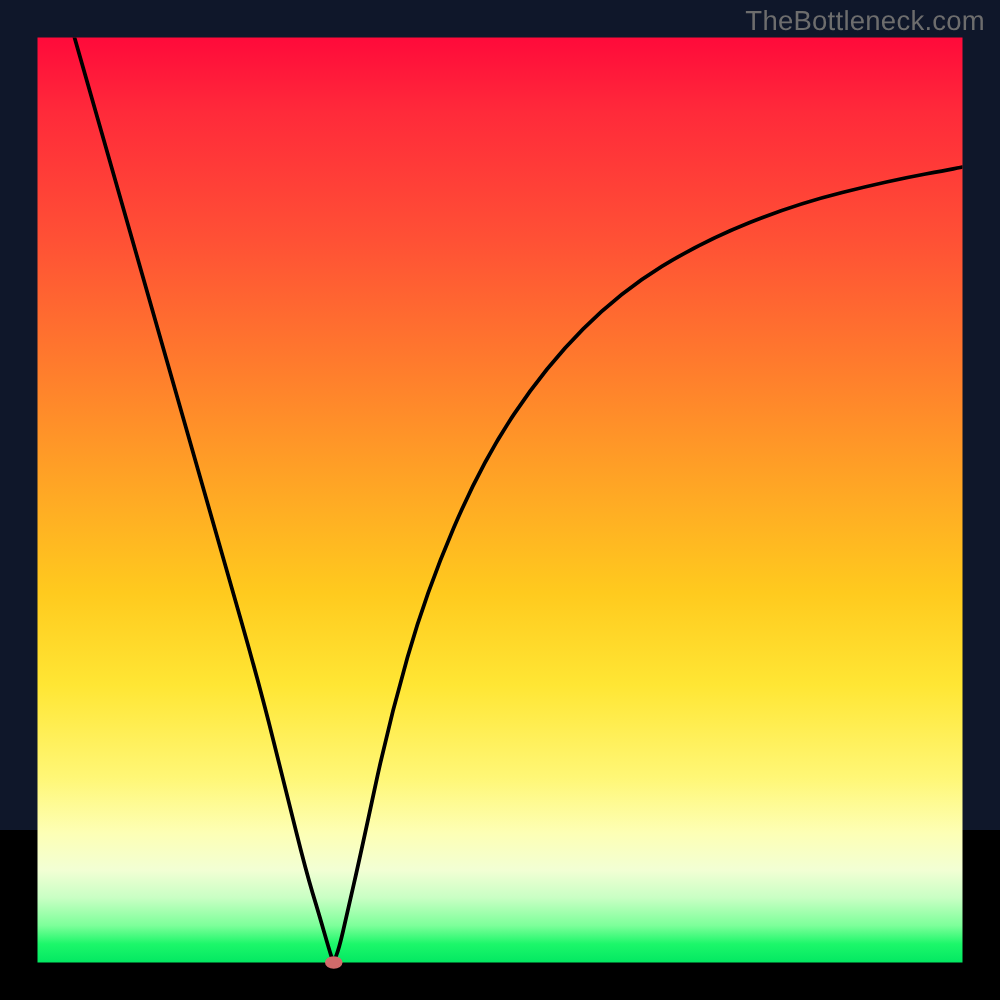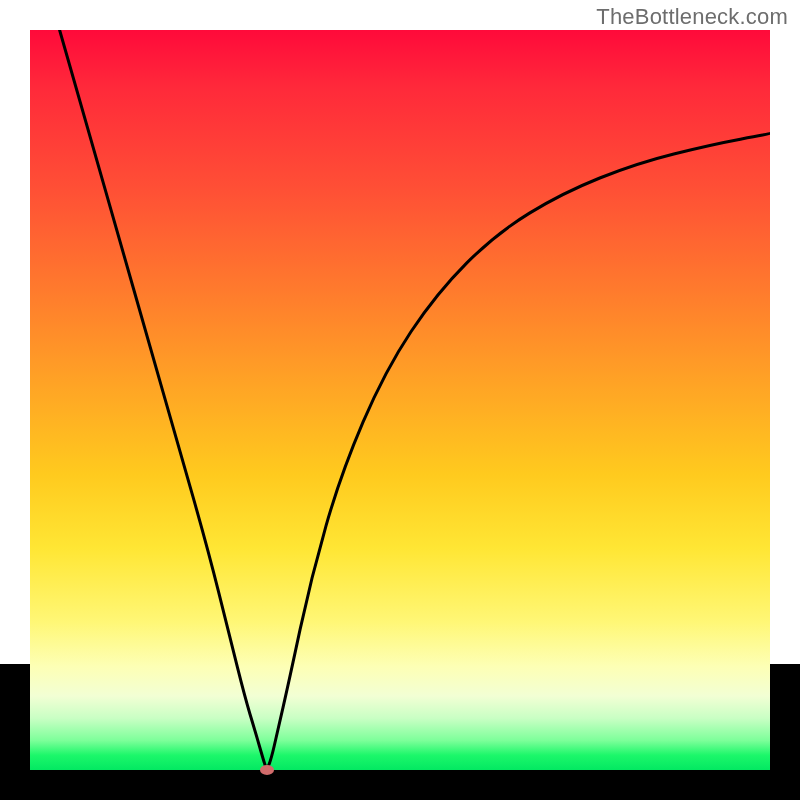--- a/index.html
+++ b/index.html
@@ -8,21 +8,21 @@
     width: 800px;
     height: 800px;
     background: #000;
     font-family: Arial, Helvetica, sans-serif;
     overflow: hidden;
   }
   .frame {
     position: relative;
     width: 800px;
     height: 664px;
-    background: #ffffff;
+    background: #0f172a;
   }
   .plot-area {
     position: absolute;
     left: 30px;
     top: 30px;
     width: 740px;
     height: 740px;
     
     background: linear-gradient(
       to bottom,

